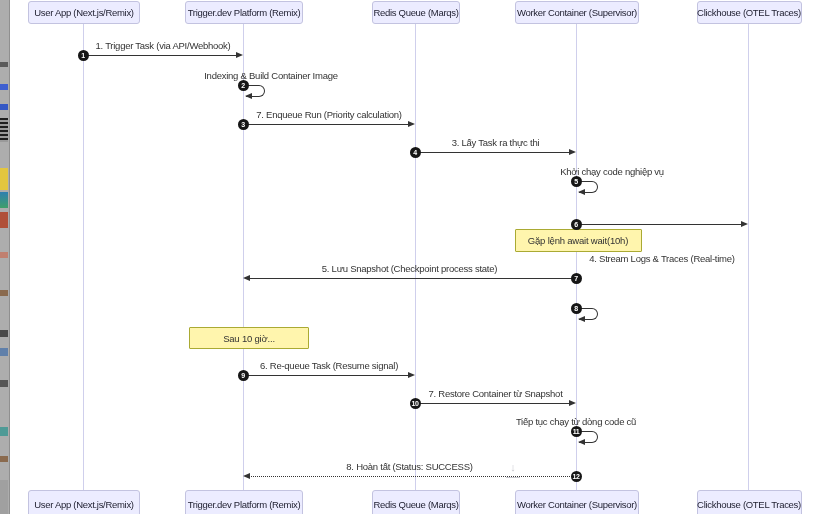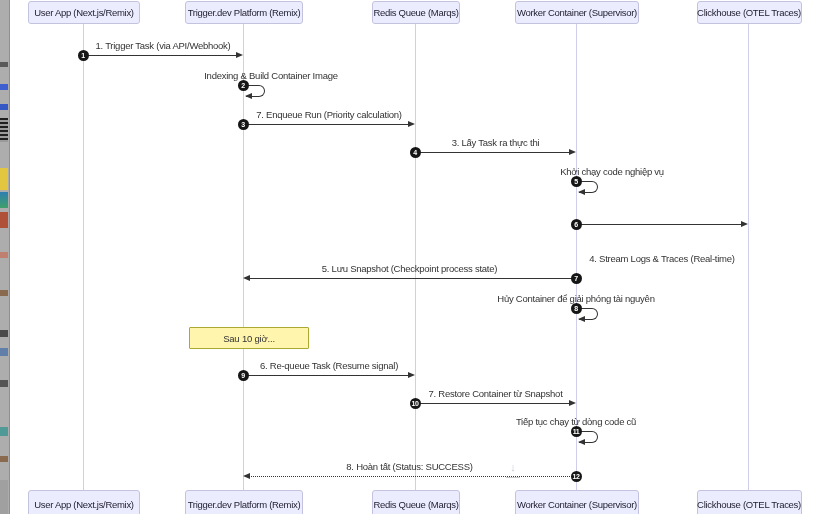--- a/index.html
+++ b/index.html
@@ -105,36 +105,36 @@
     <div class="arrow-head" style="top: 188.5px; border-top: 3.5px solid transparent; border-bottom: 3.5px solid transparent; left: 578px; border-right: 7px solid rgb(51, 51, 51);"></div>
     <div class="num-circle" style="left: 570.5px; top: 175.5px; background: rgb(22, 22, 22); color: rgb(255, 255, 255);">5</div>
     <div class="msg-line" style="left: 576px; top: 223.5px; width: 166px; border-top: 1px solid rgb(51, 51, 51);"></div>
     <div class="arrow-head" style="top: 220.5px; border-top: 3.5px solid transparent; border-bottom: 3.5px solid transparent; left: 741px; border-left: 7px solid rgb(51, 51, 51);"></div>
     <div class="msg-label" style="left: 662px; top: 209px; color: rgb(51, 51, 51); margin-top: 44px;">4. Stream Logs &amp; Traces (Real-time)</div>
     <div class="num-circle" style="left: 570.5px; top: 218.5px; background: rgb(22, 22, 22); color: rgb(255, 255, 255);">6</div>
     <div class="msg-line" style="left: 249px; top: 277.5px; width: 327px; border-top: 1px solid rgb(51, 51, 51);"></div>
     <div class="arrow-head" style="top: 274.5px; border-top: 3.5px solid transparent; border-bottom: 3.5px solid transparent; left: 243px; border-right: 7px solid rgb(51, 51, 51);"></div>
     <div class="msg-label" style="left: 409.5px; top: 263px; color: rgb(51, 51, 51);">5. Lưu Snapshot (Checkpoint process state)</div>
     <div class="num-circle" style="left: 570.5px; top: 272.5px; background: rgb(22, 22, 22); color: rgb(255, 255, 255);">7</div>
-    <div class="msg-label" style="left: 576px; top: 293px; color: rgb(51, 51, 51);">Hủy Container để giải phóng tài nguyên</div>
     <div class="self-loop" style="left: 579px; top: 308px; width: 18px; height: 10px; border-width: 1.2px; border-color: rgb(51, 51, 51);"></div>
     <div class="arrow-head" style="top: 315.5px; border-top: 3.5px solid transparent; border-bottom: 3.5px solid transparent; left: 578px; border-right: 7px solid rgb(51, 51, 51);"></div>
     <div class="num-circle" style="left: 570.5px; top: 302.5px; background: rgb(22, 22, 22); color: rgb(255, 255, 255);">8</div>
     <div class="msg-line" style="left: 243px; top: 374.5px; width: 166px; border-top: 1px solid rgb(51, 51, 51);"></div>
     <div class="arrow-head" style="top: 371.5px; border-top: 3.5px solid transparent; border-bottom: 3.5px solid transparent; left: 408px; border-left: 7px solid rgb(51, 51, 51);"></div>
     <div class="msg-label" style="left: 329px; top: 360px; color: rgb(51, 51, 51);">6. Re-queue Task (Resume signal)</div>
     <div class="num-circle" style="left: 237.5px; top: 369.5px; background: rgb(22, 22, 22); color: rgb(255, 255, 255);">9</div>
     <div class="msg-line" style="left: 415px; top: 402.5px; width: 155px; border-top: 1px solid rgb(51, 51, 51);"></div>
     <div class="arrow-head" style="top: 399.5px; border-top: 3.5px solid transparent; border-bottom: 3.5px solid transparent; left: 569px; border-left: 7px solid rgb(51, 51, 51);"></div>
     <div class="msg-label" style="left: 495.5px; top: 388px; color: rgb(51, 51, 51);">7. Restore Container từ Snapshot</div>
     <div class="num-circle" style="left: 409.5px; top: 397.5px; background: rgb(22, 22, 22); color: rgb(255, 255, 255);">10</div>
     <div class="msg-label" style="left: 576px; top: 416px; color: rgb(51, 51, 51);">Tiếp tục chạy từ dòng code cũ</div>
     <div class="self-loop" style="left: 579px; top: 431px; width: 18px; height: 10px; border-width: 1.2px; border-color: rgb(51, 51, 51);"></div>
     <div class="arrow-head" style="top: 438.5px; border-top: 3.5px solid transparent; border-bottom: 3.5px solid transparent; left: 578px; border-right: 7px solid rgb(51, 51, 51);"></div>
     <div class="num-circle" style="left: 570.5px; top: 425.5px; background: rgb(22, 22, 22); color: rgb(255, 255, 255);">11</div>
     <div class="msg-line" style="left: 249px; top: 475.5px; width: 327px; border-top: 1.5px dotted rgb(51, 51, 51);"></div>
     <div class="arrow-head" style="top: 472.5px; border-top: 3.5px solid transparent; border-bottom: 3.5px solid transparent; left: 243px; border-right: 7px solid rgb(51, 51, 51);"></div>
     <div class="msg-label" style="left: 409.5px; top: 461px; color: rgb(51, 51, 51);">8. Hoàn tất (Status: SUCCESS)</div>
     <div class="num-circle" style="left: 570.5px; top: 470.5px; background: rgb(22, 22, 22); color: rgb(255, 255, 255);">12</div>
+    <div class="note-box" style="left: 514.5px; top: 229px; width: 125px; height: 21px; background: rgb(255, 245, 173); border: 1px solid rgb(170, 170, 51);">Gặp lệnh await wait(10h)</div>
     <div class="note-box" style="left: 189px; top: 327px; width: 118px; height: 20px; background: rgb(255, 245, 173); border: 1px solid rgb(170, 170, 51);">Sau 10 giờ...</div>
   </div>
 
 <div id="dl-icon">↓</div>
 
 </body></html>

